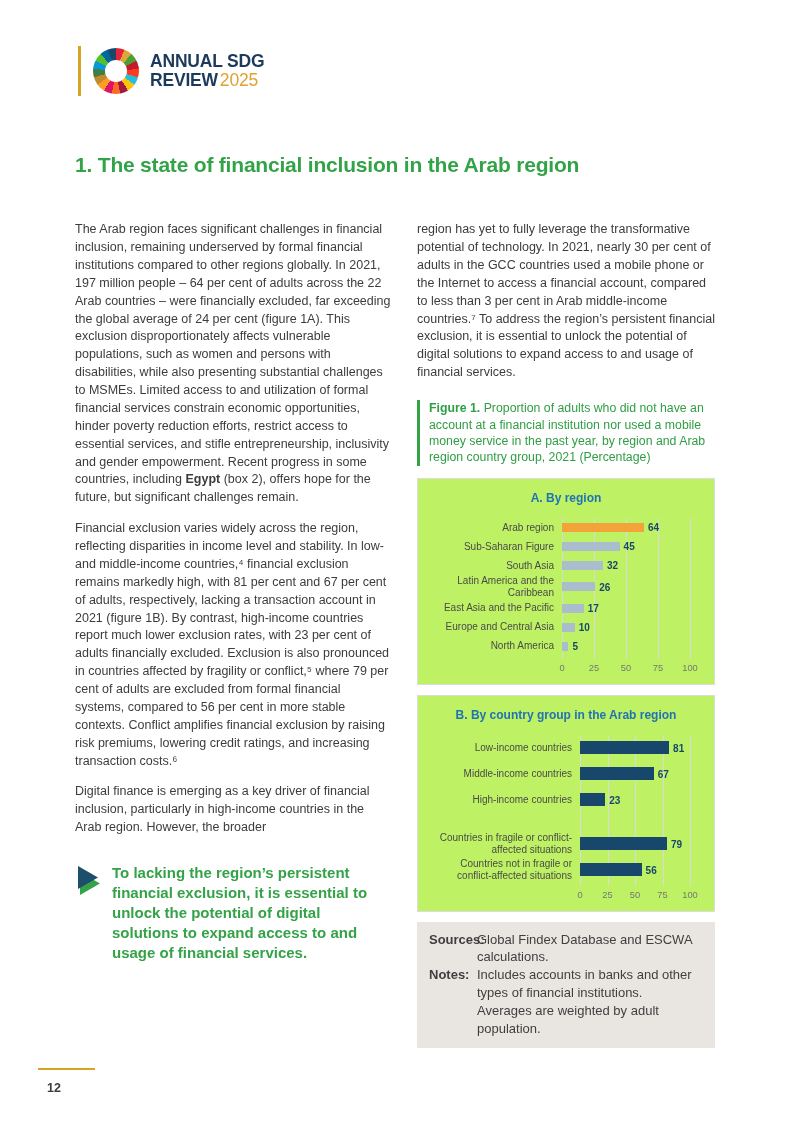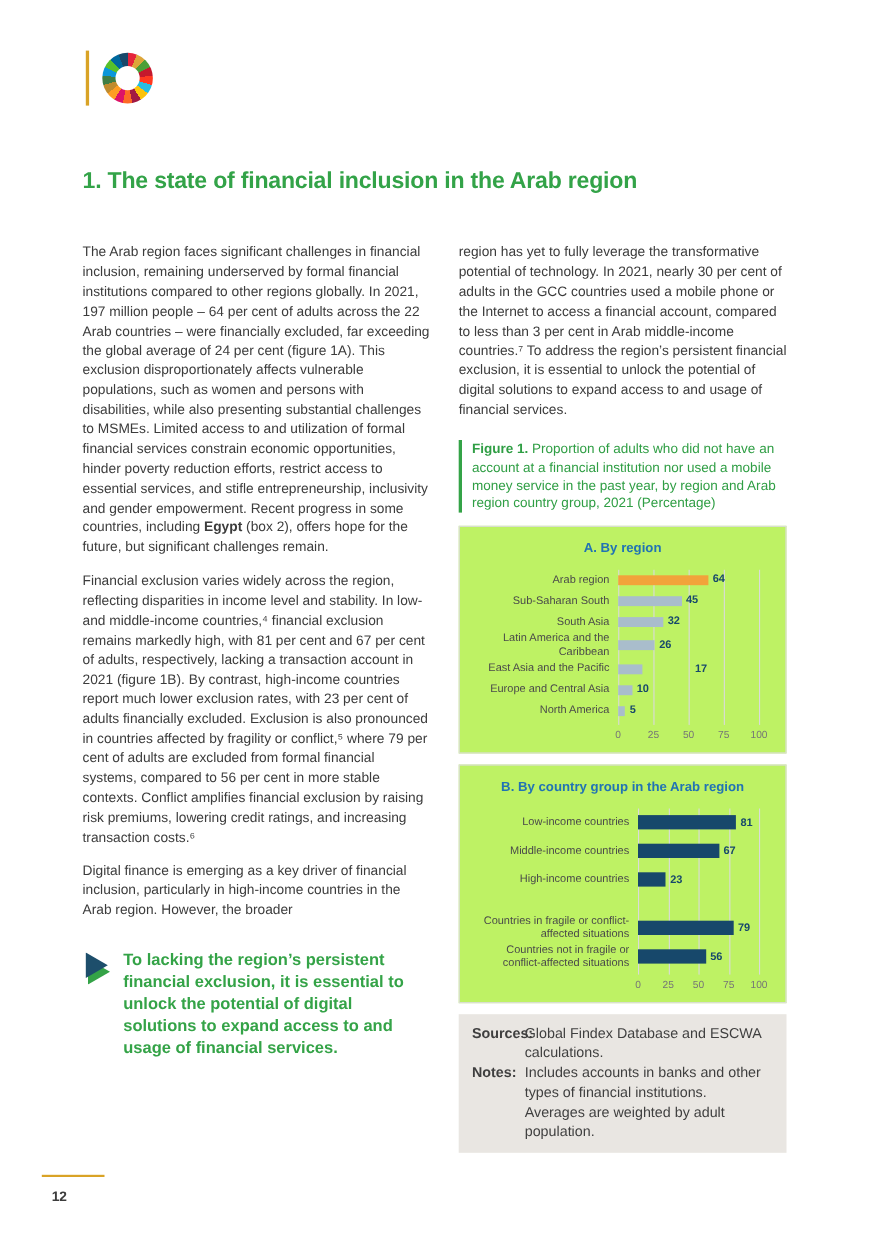--- a/index.html
+++ b/index.html
@@ -143,20 +143,24 @@
   .footer-line { width: 57px; height: 2px; background: #d9a326; margin-bottom: 11px; }
   .footer-num { font-size: 12.5px; color: #3c3c3c; padding-left: 9px; }
 </style>
 </head>
 <body>
 
 <div class="page">
 
   <div class="header">
     <div class="sdg-wheel"></div>
+    <div class="header-text">
+      <div class="ht-line1">ANNUAL SDG</div>
+      <div class="ht-line2"><span class="ht-review">REVIEW</span><span class="ht-year">2025</span></div>
+    </div>
   </div>
 
   <h1 class="page-title">1. The state of financial inclusion in the Arab region</h1>
 
   <div class="columns">
 
     <div class="col col-left">
       <p><span>The Arab region faces significant challenges in financial inclusion, remaining underserved by formal financial institutions compared to other regions globally. In 2021, 197 million people – 64 per cent of adults across the 22 Arab countries – were financially excluded, far exceeding the global average of 24 per cent (figure 1A). This exclusion disproportionately affects vulnerable populations, such as women and persons with disabilities, while also presenting substantial challenges to MSMEs. Limited access to and utilization of formal financial services constrain economic opportunities, hinder poverty reduction efforts, restrict access to essential services, and stifle entrepreneurship, inclusivity and gender empowerment. Recent progress in some countries, including </span><strong>Egypt</strong><span> (box 2), offers hope for the future, but significant challenges remain.</span></p>
       <p>Financial exclusion varies widely across the region, reflecting disparities in income level and stability. In low- and middle-income countries,⁴ financial exclusion remains markedly high, with 81 per cent and 67 per cent of adults, respectively, lacking a transaction account in 2021 (figure 1B). By contrast, high-income countries report much lower exclusion rates, with 23 per cent of adults financially excluded. Exclusion is also pronounced in countries affected by fragility or conflict,⁵ where 79 per cent of adults are excluded from formal financial systems, compared to 56 per cent in more stable contexts. Conflict amplifies financial exclusion by raising risk premiums, lowering credit ratings, and increasing transaction costs.⁶</p>
       <p>Digital finance is emerging as a key driver of financial inclusion, particularly in high-income countries in the Arab region. However, the broader</p>
@@ -187,21 +191,21 @@
                   <div class="grid-line" style="left: 100%;"></div>
                 </div>
                 <div class="chart-row">
                   <div class="chart-label">Arab region</div>
                   <div class="chart-plot">
                     <div class="chart-bar" style="width: 64%; background: rgb(242, 163, 58);"></div>
                     <span class="chart-value" style="left: calc(64% + 4px);">64</span>
                   </div>
                 </div>
                 <div class="chart-row">
-                  <div class="chart-label">Sub-Saharan South</div>
+                  <div class="chart-label">Sub-Saharan Figure</div>
                   <div class="chart-plot">
                     <div class="chart-bar" style="width: 45%; background: rgb(169, 189, 204);"></div>
                     <span class="chart-value" style="left: calc(45% + 4px);">45</span>
                   </div>
                 </div>
                 <div class="chart-row">
                   <div class="chart-label">South Asia</div>
                   <div class="chart-plot">
                     <div class="chart-bar" style="width: 32%; background: rgb(169, 189, 204);"></div>
                     <span class="chart-value" style="left: calc(32% + 4px);">32</span>
@@ -211,21 +215,21 @@
                   <div class="chart-label">Latin America and the Caribbean</div>
                   <div class="chart-plot">
                     <div class="chart-bar" style="width: 26%; background: rgb(169, 189, 204);"></div>
                     <span class="chart-value" style="left: calc(26% + 4px);">26</span>
                   </div>
                 </div>
                 <div class="chart-row">
                   <div class="chart-label">East Asia and the Pacific</div>
                   <div class="chart-plot">
                     <div class="chart-bar" style="width: 17%; background: rgb(169, 189, 204);"></div>
-                    <span class="chart-value" style="left: calc(17% + 4px); margin-left: 44px;">17</span>
+                    <span class="chart-value" style="left: calc(17% + 4px);">17</span>
                   </div>
                 </div>
                 <div class="chart-row">
                   <div class="chart-label">Europe and Central Asia</div>
                   <div class="chart-plot">
                     <div class="chart-bar" style="width: 10%; background: rgb(169, 189, 204);"></div>
                     <span class="chart-value" style="left: calc(10% + 4px);">10</span>
                   </div>
                 </div>
                 <div class="chart-row">

